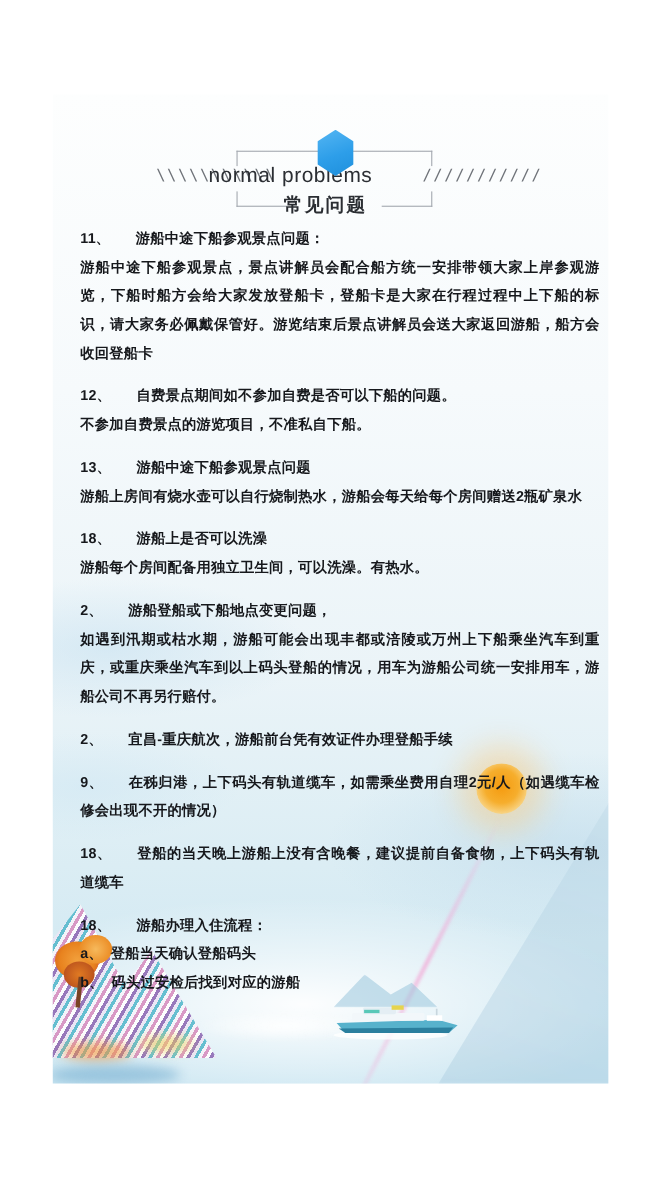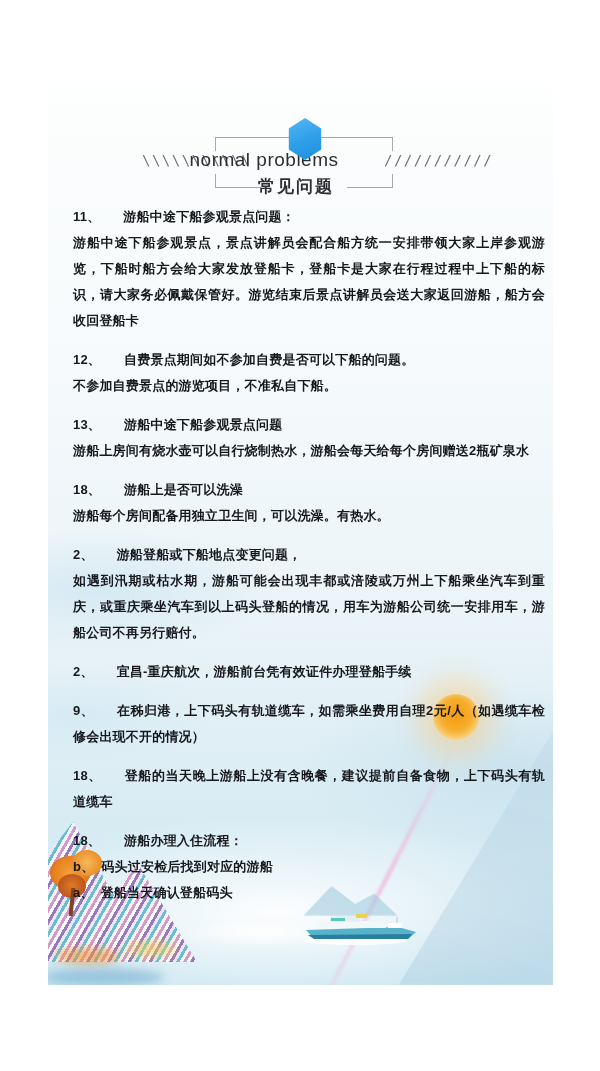--- a/index.html
+++ b/index.html
@@ -180,17 +180,17 @@
 
   </div>
 
   <div class="faq-item">
     <div class="faq-line"><span class="num">18、</span><span>登船的当天晚上游船上没有含晚餐，建议提前自备食物，上下码头有轨道缆车</span></div>
 
   </div>
 
   <div class="faq-item">
     <div class="faq-line"><span class="num">18、</span><span>游船办理入住流程：</span></div>
+    <div class="faq-step"><span class="step-label">a、</span><span>登船当天确认登船码头</span></div>
     <div class="faq-step"><span class="step-label">b、</span><span>码头过安检后找到对应的游船</span></div>
-    <div class="faq-step"><span class="step-label">a、</span><span>登船当天确认登船码头</span></div>
   </div>
 
 </div>
 
 </body></html>

